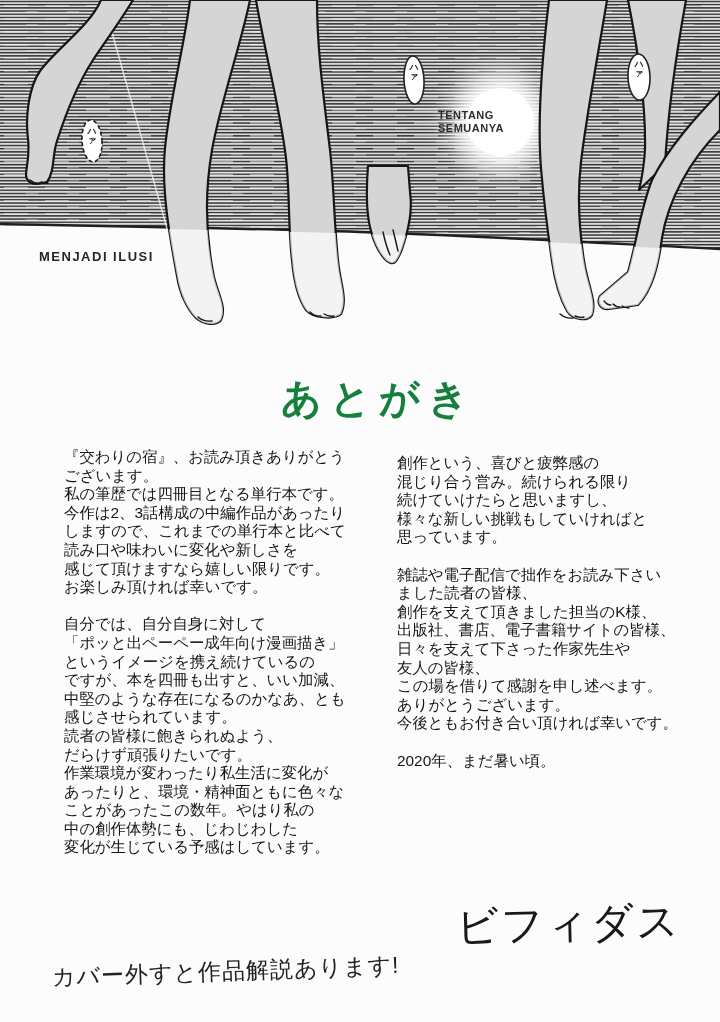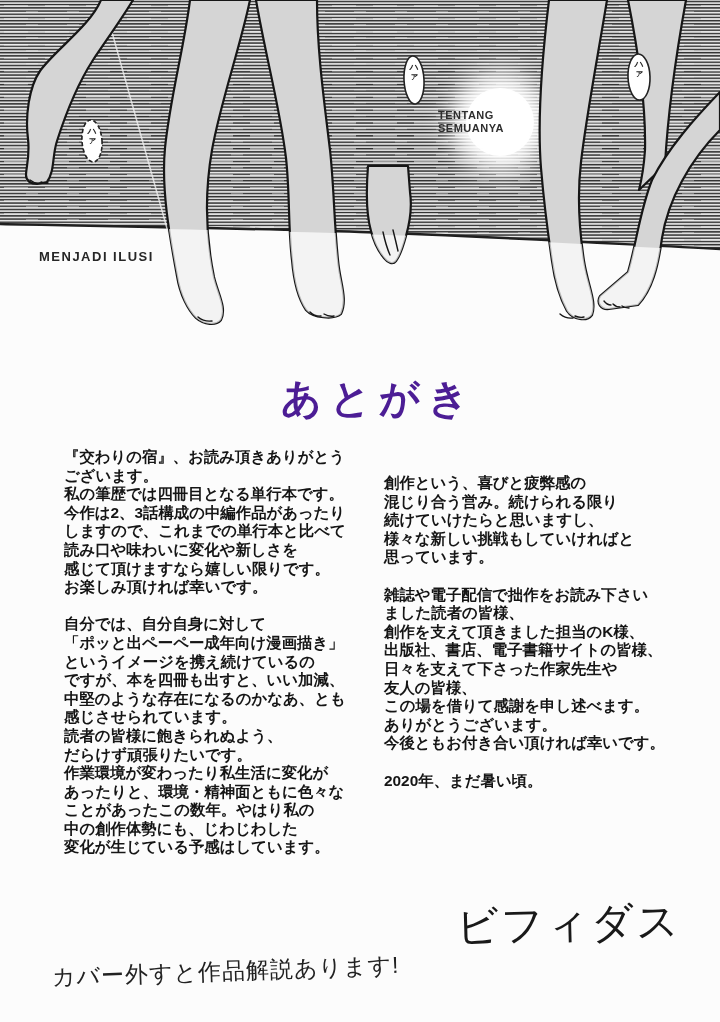--- a/index.html
+++ b/index.html
@@ -28,29 +28,29 @@
     position:absolute;writing-mode:vertical-rl;text-orientation:upright;
     font-size:9px;font-weight:bold;color:#1f1f1f;letter-spacing:0;
   }
   .sigh-1{left:85px;top:123px;}
   .sigh-2{left:407px;top:59px;}
   .sigh-3{left:632px;top:56px;}
 
   
   .afterword-title{
     position:absolute;left:281px;top:371px;
-    font-size:40px;font-weight:600;letter-spacing:8px;color:#4c1d95;
+    font-size:40px;font-weight:600;letter-spacing:8px;color:#15803d;
   }
   .jp-col{
     position:absolute;
-    font-size:15.4px;line-height:18.6px;font-weight:700;color:#151515;
+    font-size:15.4px;line-height:18.6px;font-weight:400;color:#151515;
     white-space:pre-line;letter-spacing:0;
   }
   .jp-col.left{left:64px;top:448px;width:320px;}
-  .jp-col.right{left:384px;top:454px;width:310px;margin-top:20px;}
+  .jp-col.right{left:397px;top:454px;width:310px;}
 
   .signature{
     position:absolute;left:456px;top:896px;
     font-size:42px;font-weight:500;letter-spacing:2px;color:#191919;
     transform:rotate(-1.5deg);
   }
   .bottom-note{
     position:absolute;left:52px;top:962px;
     font-size:23px;font-weight:500;letter-spacing:1px;color:#222;
     transform:rotate(-2deg);transform-origin:left center;

